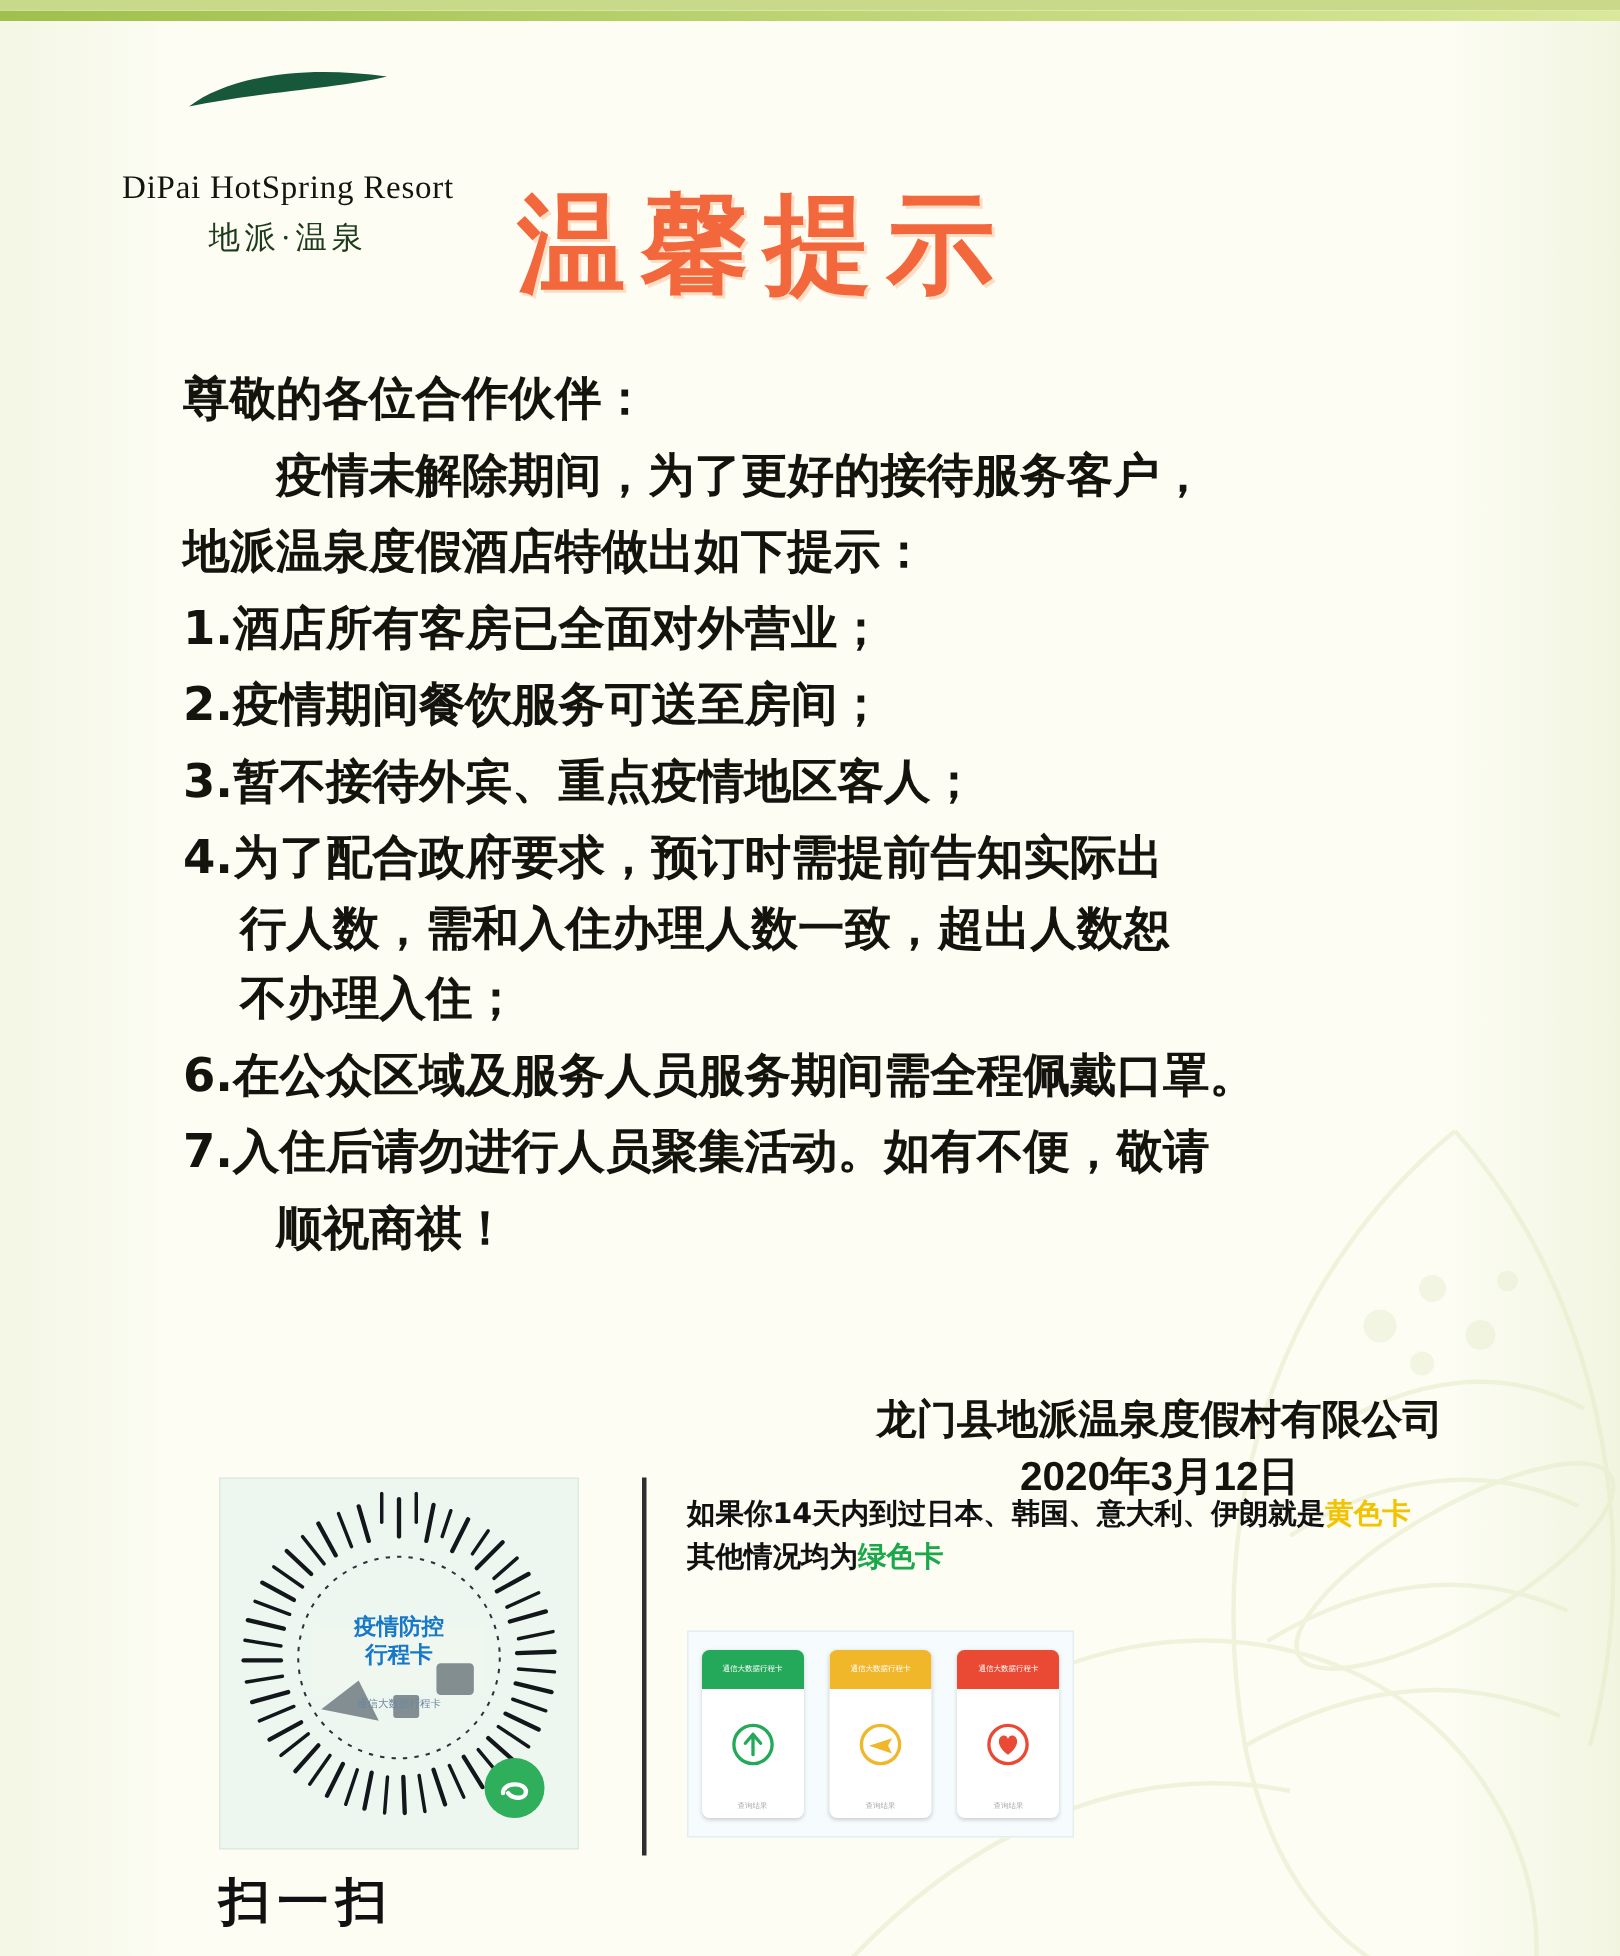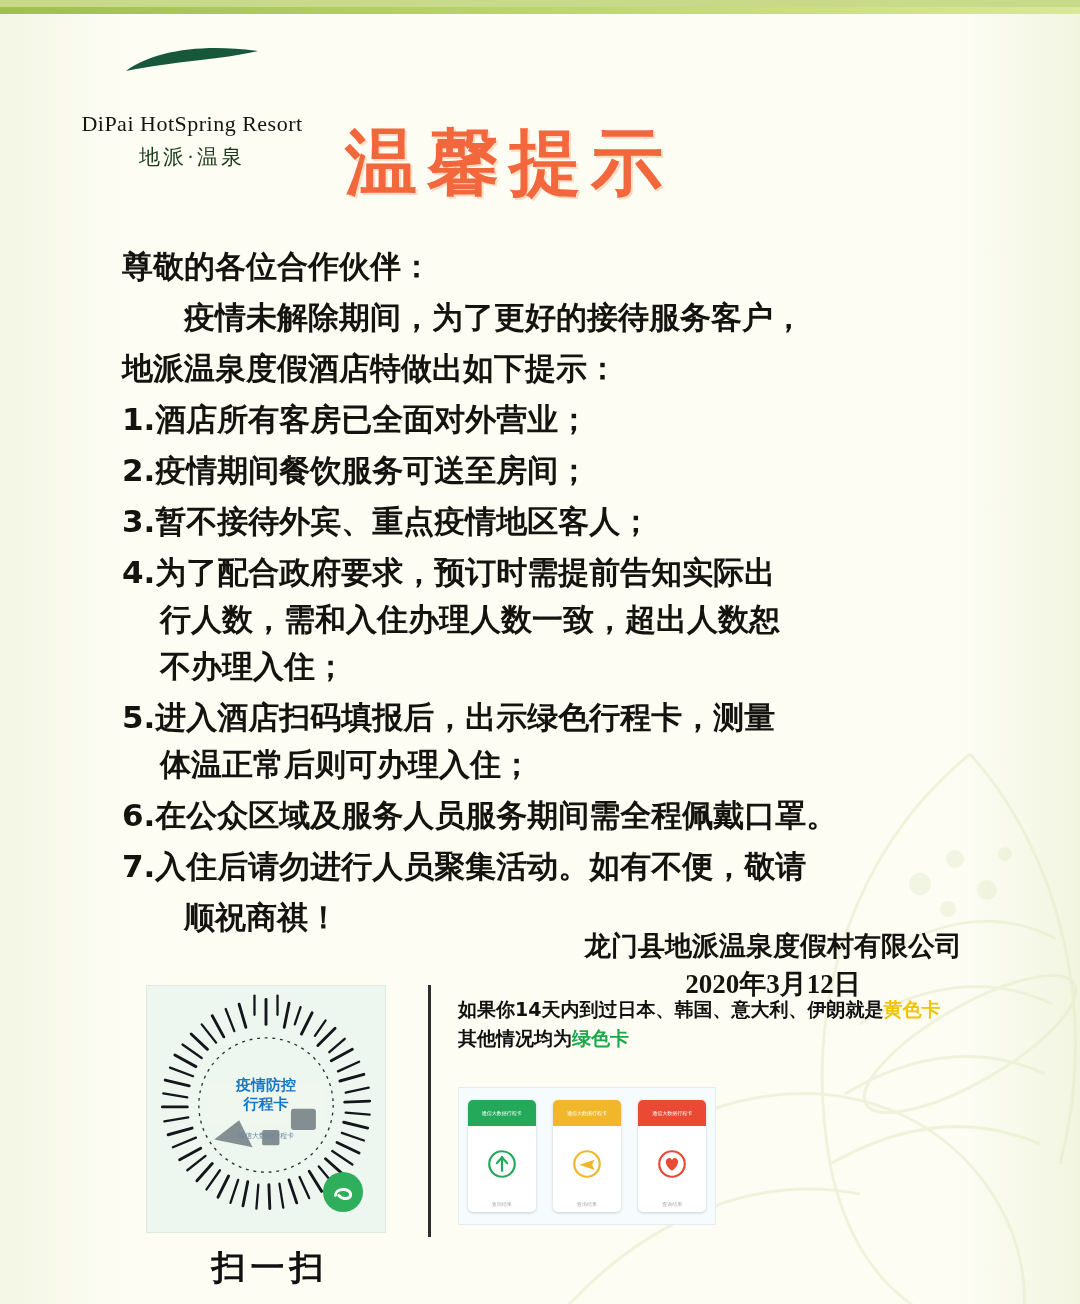--- a/index.html
+++ b/index.html
@@ -103,21 +103,21 @@
   .item .hang {
     display: block;
     padding-left: 38px;
   }
   
   .signature {
     position: absolute;
     right: 118px;
     top: 920px;
     text-align: center;
-    font-family: Liberation Serif, serif;
+    font-family: Liberation Sans, sans-serif;
     font-weight: bold;
     font-size: 27px;
     line-height: 38px;
     color: #15130e;
   }
   
   .qr-wrap {
     position: absolute;
     left: 146px;
     top: 978px;
@@ -159,21 +159,21 @@
     background: #2fae5b;
     display: flex;
     align-items: center;
     justify-content: center;
   }
   .scan-label {
     position: absolute;
     left: 146px;
     top: 1238px;
     width: 248px;
-    text-align: center;
+    text-align: left;
     font-family: "DejaVu Sans", sans-serif;
     font-weight: bold;
     font-size: 34px;
     letter-spacing: 5px;
     color: #111;
   }
   .divider {
     position: absolute;
     left: 428px;
     top: 978px;
@@ -294,24 +294,20 @@
     <p class="item">
       <span>2.</span><span>疫情期间餐饮服务可送至房间；</span>
     </p>
     <p class="item">
       <span>3.</span><span>暂不接待外宾、重点疫情地区客人；</span>
     </p>
     <p class="item">
       <span>4.</span><span>为了配合政府要求，预订时需提前告知实际出</span>
       <span class="hang">行人数，需和入住办理人数一致，超出人数恕</span>
       <span class="hang">不办理入住；</span>
-    </p>
-    <p class="item">
-      <span>5.</span><span>进入酒店扫码填报后，出示绿色行程卡，测量</span>
-      <span class="hang">体温正常后则可办理入住；</span>
     </p>
     <p class="item">
       <span>6.</span><span>在公众区域及服务人员服务期间需全程佩戴口罩。</span>
     </p>
     <p class="item">
       <span>7.</span><span>入住后请勿进行人员聚集活动。如有不便，敬请</span>
     </p>
 
     <p class="indent">顺祝商祺！</p>
   </div>

